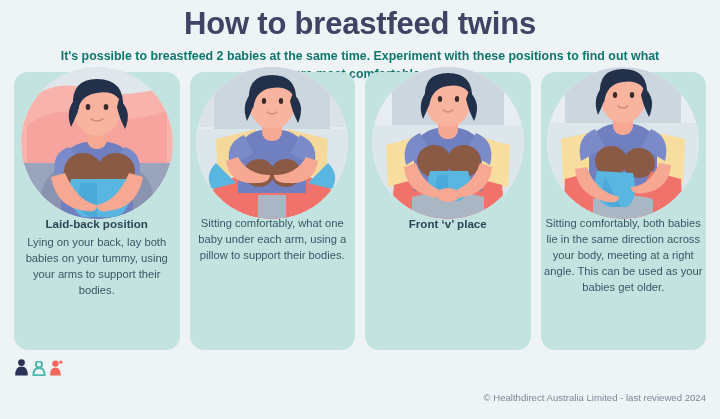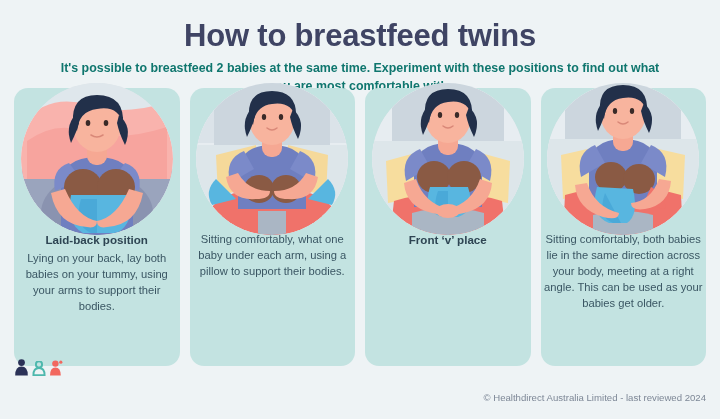--- a/index.html
+++ b/index.html
@@ -7,21 +7,21 @@
   body {
     width: 720px;
     height: 419px;
     background: #eef3f5;
     font-family: "Liberation Sans", sans-serif;
     overflow: hidden;
     position: relative;
   }
 
   
-  .header { padding-top: 18px; text-align: center; }
+  .header { padding-top: 6px; text-align: center; }
 
   .title {
     font-size: 31px;
     font-weight: bold;
     color: #3f4464;
     letter-spacing: -0.2px;
     line-height: 1.15;
   }
 
   .subtitle {
@@ -29,21 +29,21 @@
     width: 620px;
     font-size: 12.4px;
     font-weight: bold;
     color: #0f766e;
     line-height: 1.45;
   }
 
   
   .cards {
     position: absolute;
-    top: 88px;
+    top: 72px;
     left: 14px;
     width: 692px;
     display: flex;
     gap: 10px;
   }
 
   .card {
     position: relative;
     width: 168px;
     height: 278px;

